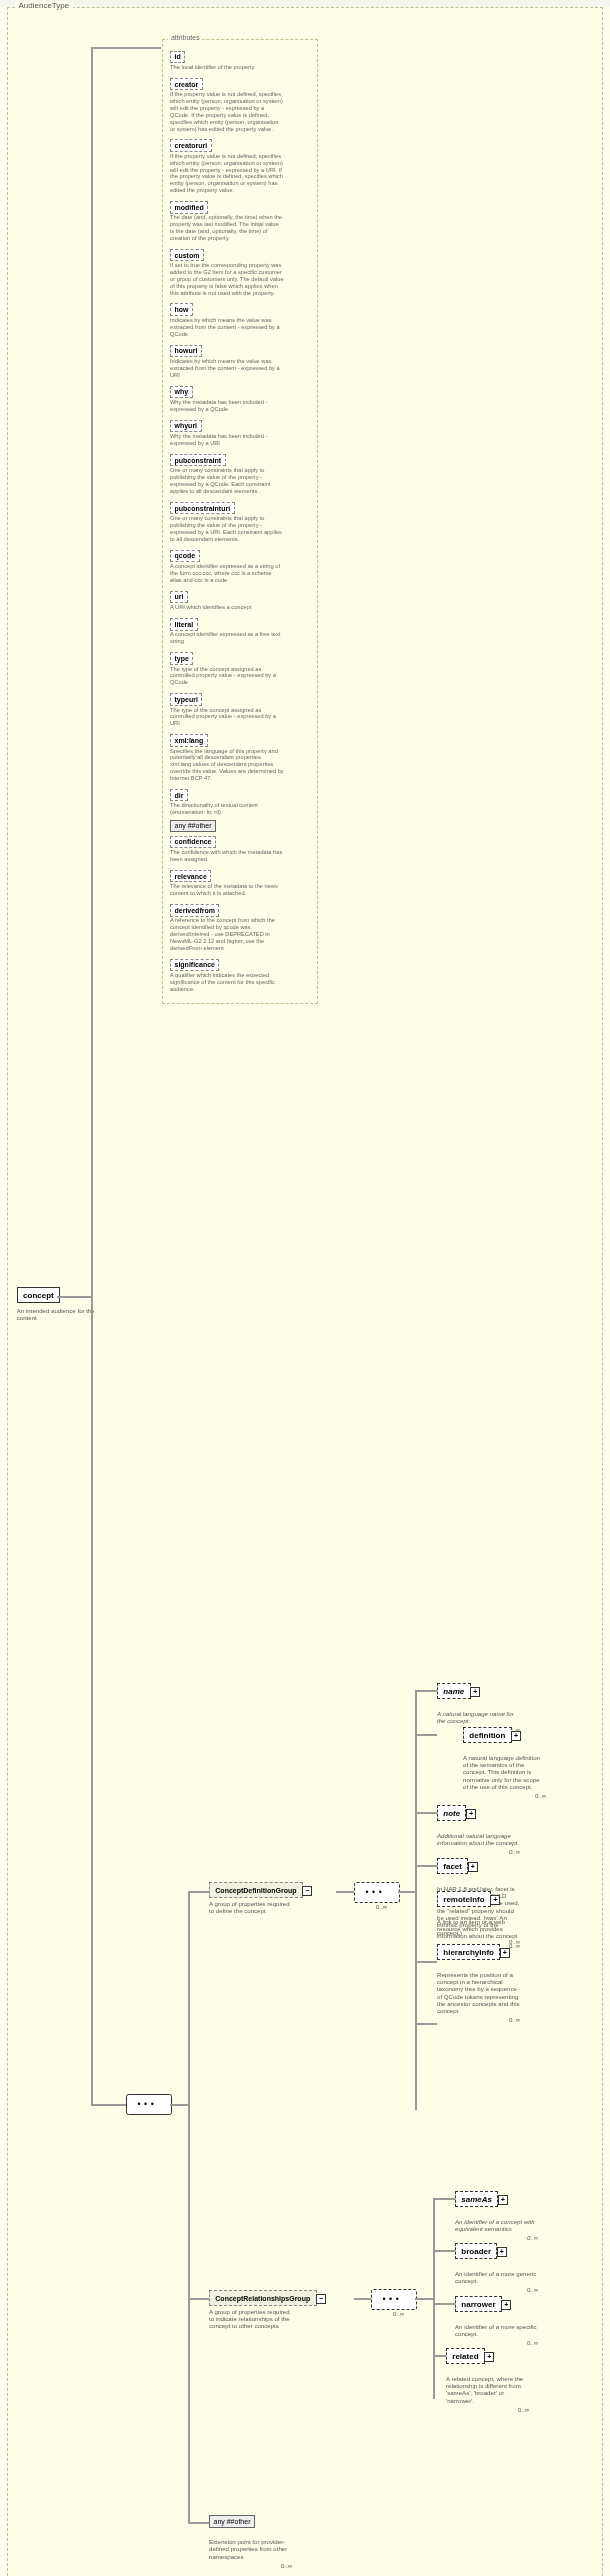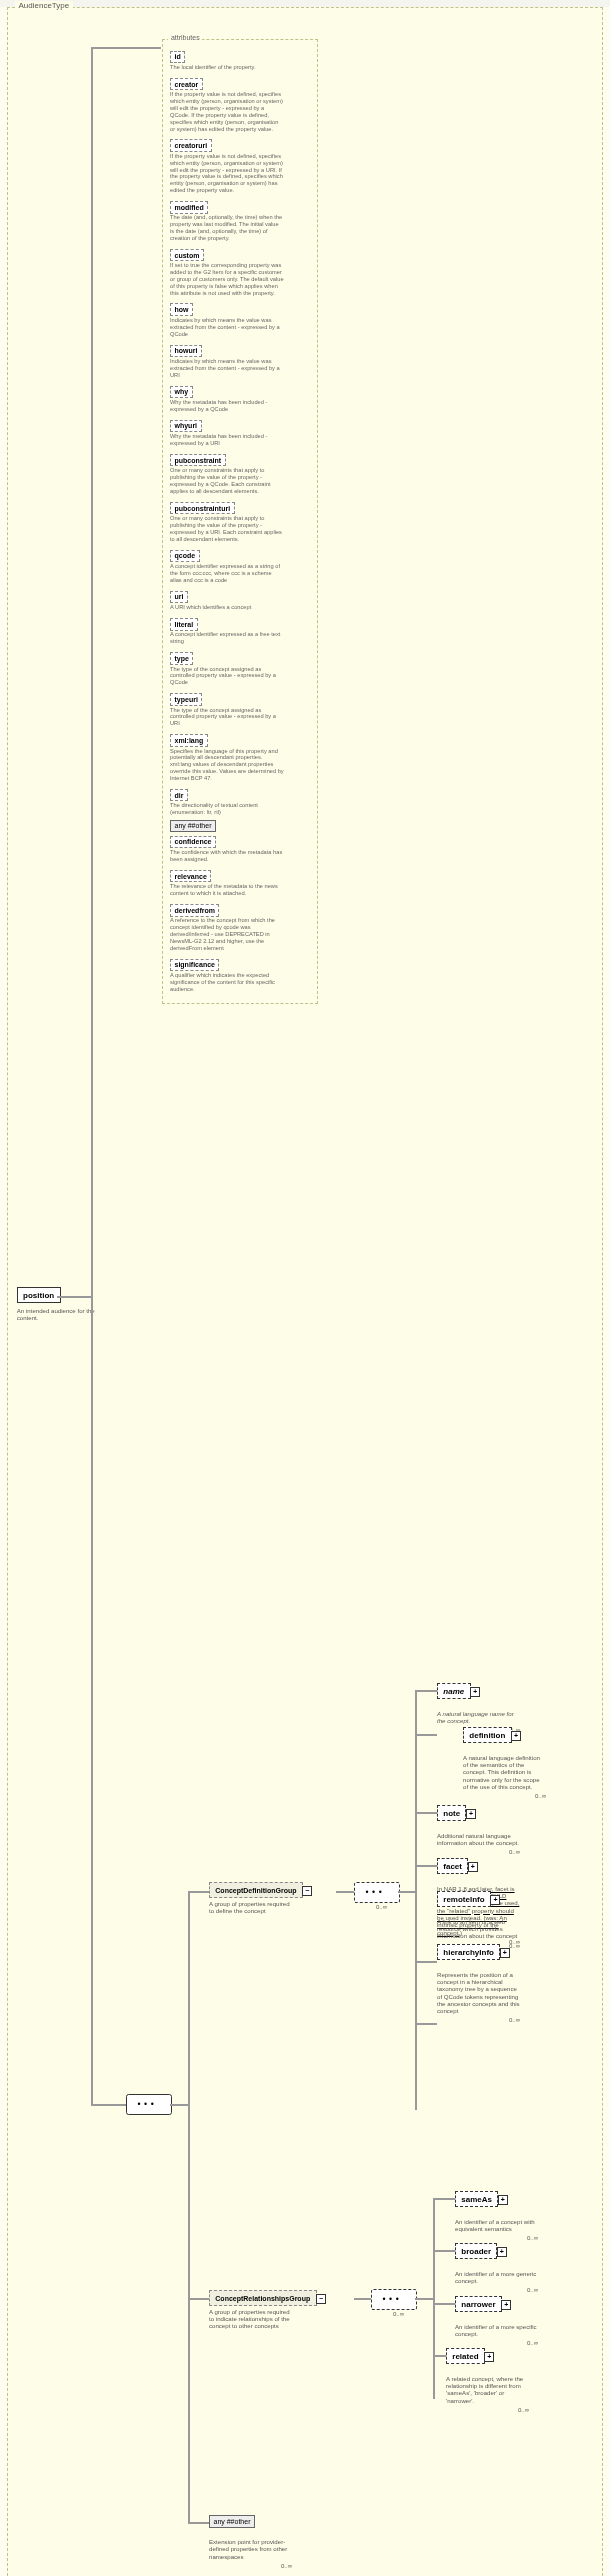--- a/index.html
+++ b/index.html
@@ -25,21 +25,21 @@
 .vline{position:absolute;background:#999;width:1.8px}
 </style>
 </head>
 <body>
 
 <div class="container">
   <div class="type-box" style="min-height:2558px">
     <span class="type-title">AudienceType</span>
 
     <div class="root-node">
-      <div class="node-box">position</div>
+      <div class="node-box">concept</div>
       <div class="node-desc">An intended audience for the content.</div>
     </div>
 
     <div class="hline" style="left:49px;top:1288px;width:35px"></div>
     <div class="vline" style="left:83px;top:39px;height:2058px"></div>
     <div class="hline" style="left:83px;top:39px;width:70px"></div>
     <div class="hline" style="left:83px;top:2096px;width:35px"></div>
 
     <div class="attrs-box">
       <span class="attrs-title">attributes</span>
@@ -83,42 +83,42 @@
     <div class="seq" style="left:346px;top:1874px;border-style:dashed"></div>
     <div class="occ" style="left:368px;top:1895px">0..∞</div>
     <div class="hline" style="left:390px;top:1883px;width:17.5px"></div>
     <div class="vline" style="left:407px;top:1682px;height:420px"></div>
     <div id="def-children">
         <div class="hline" style="left: 407px; top: 1682px; width: 22px;"></div>
         <div class="leaf" style="left: 429px; top: 1675px; font-style: italic;"><div class="node-box opt">name<span class="plus">+</span></div><div class="occ">0..∞</div><div class="node-desc" style="margin-top:8.8px">A natural language name for the concept.</div></div>
         <div class="hline" style="left: 407px; top: 1726px; width: 22px;"></div>
         <div class="leaf" style="left: 455px; top: 1719px;"><div class="node-box opt">definition<span class="plus">+</span></div><div class="occ">0..∞</div><div class="node-desc" style="margin-top:8.8px">A natural language definition of the semantics of the concept. This definition is normative only for the scope of the use of this concept.</div></div>
         <div class="hline" style="left: 407px; top: 1804px; width: 22px;"></div>
-        <div class="leaf" style="left: 429px; top: 1797px;"><div class="node-box opt">note<span class="plus">+</span></div><div class="occ">0..∞</div><div class="node-desc" style="margin-top:8.8px">Additional natural language information about the concept.</div></div>
+        <div class="leaf" style="left: 429px; top: 1797px; font-style: italic;"><div class="node-box opt">note<span class="plus">+</span></div><div class="occ">0..∞</div><div class="node-desc" style="margin-top:8.8px">Additional natural language information about the concept.</div></div>
         <div class="hline" style="left: 407px; top: 1857px; width: 22px;"></div>
-        <div class="leaf" style="left: 429px; top: 1850px; text-decoration: underline;"><div class="node-box opt">facet<span class="plus">+</span></div><div class="occ">0..∞</div><div class="node-desc" style="margin-top:8.8px">In NAR 1.8 and later, facet is deprecated and SHOULD NOT (see RFC 2119) be used, the "related" property should be used instead. (was: An intrinsic property of the concept.)</div></div>
+        <div class="leaf" style="left: 429px; top: 1850px;"><div class="node-box opt">facet<span class="plus">+</span></div><div class="occ">0..∞</div><div class="node-desc" style="margin-top:8.8px">In NAR 1.8 and later, facet is deprecated and SHOULD NOT (see RFC 2119) be used, the "related" property should be used instead. (was: An intrinsic property of the concept.)</div></div>
         <div class="hline" style="left: 407px; top: 1953px; width: 22px;"></div>
         <div class="leaf" style="left: 429px; top: 1883px;"><div class="node-box opt">remoteInfo<span class="plus">+</span></div><div class="occ">0..∞</div><div class="node-desc" style="margin-top:8.8px">A link to an item or a web resource which provides information about the concept</div></div>
         <div class="hline" style="left: 407px; top: 2015px; width: 22px;"></div>
         <div class="leaf" style="left: 429px; top: 1936px;"><div class="node-box opt">hierarchyInfo<span class="plus">+</span></div><div class="occ">0..∞</div><div class="node-desc" style="margin-top:8.8px">Represents the position of a concept in a hierarchical taxonomy tree by a sequence of QCode tokens representing the ancestor concepts and this concept</div></div>
       </div>
 
     <div class="hline" style="left:180px;top:2290px;width:22px"></div>
     <div class="leaf" style="left:201px;top:2282px">
       <div class="grp-box"><span>ConceptRelationshipsGroup</span><span class="plus">−</span></div>
       <div class="node-desc">A group of properties required to indicate relationships of the concept to other concepts</div>
     </div>
     <div class="hline" style="left:346px;top:2290px;width:17.5px"></div>
     <div class="seq" style="left:363px;top:2281px;border-style:dashed"></div>
     <div class="occ" style="left:385px;top:2302px">0..∞</div>
     <div class="hline" style="left:407px;top:2290px;width:17.5px"></div>
     <div class="vline" style="left:425px;top:2190px;height:201px"></div>
     <div id="rel-children">
         <div class="hline" style="left: 425px; top: 2190px; width: 22px;"></div>
-        <div class="leaf" style="left: 447px; top: 2183px;"><div class="node-box opt">sameAs<span class="plus">+</span></div><div class="occ">0..∞</div><div class="node-desc" style="margin-top:8.8px">An identifier of a concept with equivalent semantics</div></div>
+        <div class="leaf" style="left: 447px; top: 2183px; font-style: italic;"><div class="node-box opt">sameAs<span class="plus">+</span></div><div class="occ">0..∞</div><div class="node-desc" style="margin-top:8.8px">An identifier of a concept with equivalent semantics</div></div>
         <div class="hline" style="left: 425px; top: 2242px; width: 22px;"></div>
         <div class="leaf" style="left: 447px; top: 2235px;"><div class="node-box opt">broader<span class="plus">+</span></div><div class="occ">0..∞</div><div class="node-desc" style="margin-top:8.8px">An identifier of a more generic concept.</div></div>
         <div class="hline" style="left: 425px; top: 2295px; width: 22px;"></div>
         <div class="leaf" style="left: 447px; top: 2288px;"><div class="node-box opt">narrower<span class="plus">+</span></div><div class="occ">0..∞</div><div class="node-desc" style="margin-top:8.8px">An identifier of a more specific concept.</div></div>
         <div class="hline" style="left: 425px; top: 2347px; width: 22px;"></div>
         <div class="leaf" style="left: 438px; top: 2340px;"><div class="node-box opt">related<span class="plus">+</span></div><div class="occ">0..∞</div><div class="node-desc" style="margin-top:8.8px">A related concept, where the relationship is different from 'sameAs', 'broader' or 'narrower'.</div></div>
       </div>
 
     <div class="hline" style="left:180px;top:2514px;width:22px"></div>
     <div class="leaf" style="left:201px;top:2507px">

